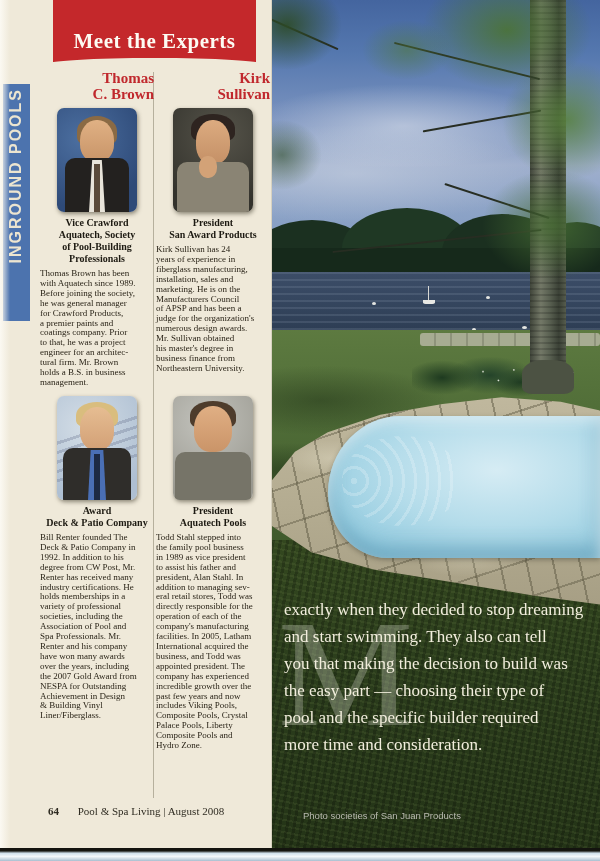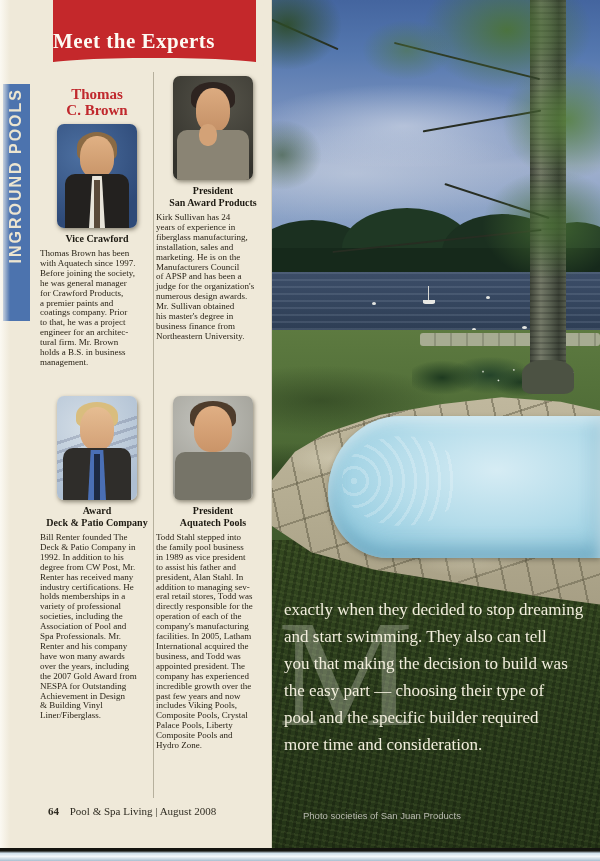--- a/index.html
+++ b/index.html
@@ -9,33 +9,33 @@
   
   .left-edge{position:absolute;left:0;top:0;width:10px;height:861px;background:linear-gradient(90deg,#fbf9f2,rgba(251,249,242,0));z-index:40;pointer-events:none;}
   .bottom-edge{position:absolute;left:0;top:848px;width:600px;height:13px;background:linear-gradient(180deg,#14140f 0%,#14140f 22%,#cfe0ec 40%,#f2f7fa 65%,#a9bfd0 100%);z-index:41;}
 
   
   .section-band{position:absolute;left:3px;top:84px;width:27px;height:237px;background:#4c73ae;z-index:5;}
   .section-band span{position:absolute;left:4px;top:4px;writing-mode:vertical-rl;transform:rotate(180deg);font-family:"Liberation Sans",sans-serif;font-weight:bold;font-size:16px;letter-spacing:2px;color:#ece5d0;}
 
   
   .banner{position:absolute;left:53px;top:0;width:203px;height:64px;background:#c4282b;z-index:6;}
-  .banner .banner-label{position:absolute;left:0;right:0;bottom:10px;text-align:left;color:#fdfbf3;font-weight:bold;font-size:21px;letter-spacing:.5px;}
+  .banner .banner-label{position:absolute;left:0;right:0;bottom:10px;text-align:center;color:#fdfbf3;font-weight:bold;font-size:21px;letter-spacing:.5px;}
   .banner-curve{position:absolute;left:45px;top:58px;width:219px;height:13px;background:#efe9d9;border-radius:50%;z-index:6;}
 
   .column-divider{position:absolute;left:153px;top:72px;width:1px;height:726px;background:#b6b09d;z-index:4;}
   .gutter-line{position:absolute;left:271px;top:0;width:1px;height:848px;background:#d8d2c0;z-index:4;}
 
   
   .expert-cell{position:absolute;width:114px;z-index:7;}
   .cell-1{left:40px;top:70px;}
   .cell-2{left:156px;top:70px;}
   .cell-3{left:40px;top:390px;}
   .cell-4{left:156px;top:390px;}
-  .expert-name{color:#c0282d;font-weight:bold;font-size:15px;line-height:16px;text-align:center;white-space:pre-line;margin-top:16px;}
+  .expert-name{color:#c0282d;font-weight:bold;font-size:15px;line-height:16px;text-align:right;white-space:pre-line;}
   .expert-photo{position:relative;width:80px;height:104px;margin:6px auto 5px auto;border-radius:7px;overflow:hidden;box-shadow:1px 2px 4px rgba(60,55,40,.55);}
   .expert-title{font-weight:bold;font-size:10px;line-height:12px;text-align:center;color:#1d1a12;margin-top:2px;}
   .expert-org{font-weight:bold;font-size:10px;line-height:12px;text-align:center;color:#1d1a12;white-space:pre-line;}
   .expert-bio{font-size:9px;line-height:9.9px;color:#2a2418;margin-top:4px;white-space:pre;}
 
   
   .p-head{position:absolute;border-radius:48% 48% 42% 42%;}
   .p-torso{position:absolute;border-radius:10px 10px 0 0;}
   .p-hair{position:absolute;border-radius:50% 50% 30% 30%;}
   .photo-thomas{background:radial-gradient(circle at 30% 30%,#4c6fa0,#2e4a78 75%);}
@@ -133,21 +133,21 @@
   
   .dropcap{position:absolute;left:278px;top:598px;font-size:152px;line-height:1;color:rgba(195,200,180,.36);z-index:9;font-family:"Liberation Serif",serif;}
   .article{position:absolute;left:284px;top:592px;width:302px;z-index:10;color:#f2eedd;}
   .byline{font-size:24px;letter-spacing:1.5px;text-align:center;color:#e9e5d2;}
   .lead-caps{display:block;margin-top:10px;font-weight:bold;font-size:15px;letter-spacing:.8px;}
   .lead-body{display:block;margin-top:4px;font-size:17px;line-height:27px;white-space:pre-line;}
   .photo-credit{position:absolute;left:303px;top:810px;z-index:10;font-family:"Liberation Sans",sans-serif;font-size:9.5px;color:#b9bab0;}
 
   
   .footer{position:absolute;left:48px;top:805px;z-index:8;font-size:11px;color:#2f2c22;}
-  .footer .pageno{font-weight:bold;margin-right:8px;}
+  .footer .pageno{font-weight:bold;margin-right:16px;}
 </style>
 </head>
 <body>
 
 <div id="page">
 
   <div class="scene">
     <div class="sky"></div>
     <div class="treeline">
       <div class="tl tl1"></div>
@@ -213,35 +213,40 @@
     <div class="expert-name">Thomas
 C. Brown</div>
     <div class="expert-photo photo-thomas">
       <div class="p-hair"></div>
       <div class="p-head"></div>
       <div class="p-torso"></div>
       <div class="p-shirt"></div>
       <div class="p-tie"></div>
     </div>
     <div class="expert-title">Vice Crawford</div>
+    <div class="expert-org">Aquatech, Society
+of Pool-Building
+Professionals</div>
     <div class="expert-bio">Thomas Brown has been
-with Aquatech since 1997.
+with Aquatech since 1989.
 Before joining the society,
 he was general manager
 for Crawford Products,
 a premier paints and
 coatings company. Prior
 to that, he was a project
 engineer for an architec-
 tural firm. Mr. Brown
 holds a B.S. in business
 management.</div>
   </div>
 
   <div class="expert-cell cell-2">
+    <div class="expert-name">Kirk
+Sullivan</div>
     <div class="expert-photo photo-kirk">
       <div class="p-hair"></div>
       <div class="p-head"></div>
       <div class="p-torso"></div>
       <div class="p-hand"></div>
     </div>
     <div class="expert-title">President</div>
     <div class="expert-org">San Award Products</div>
     <div class="expert-bio">Kirk Sullivan has 24
 years of experience in

